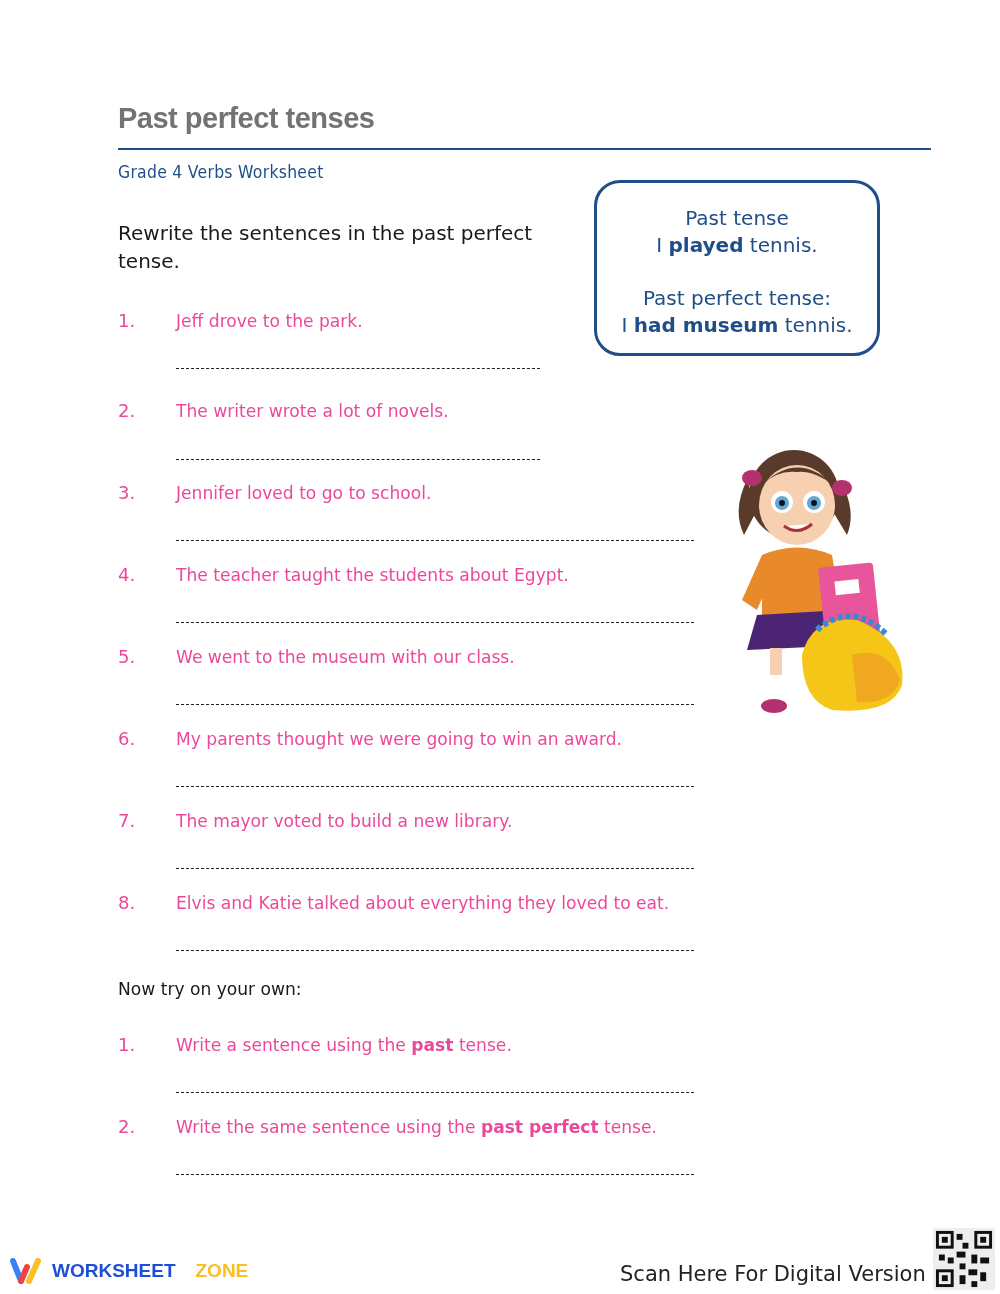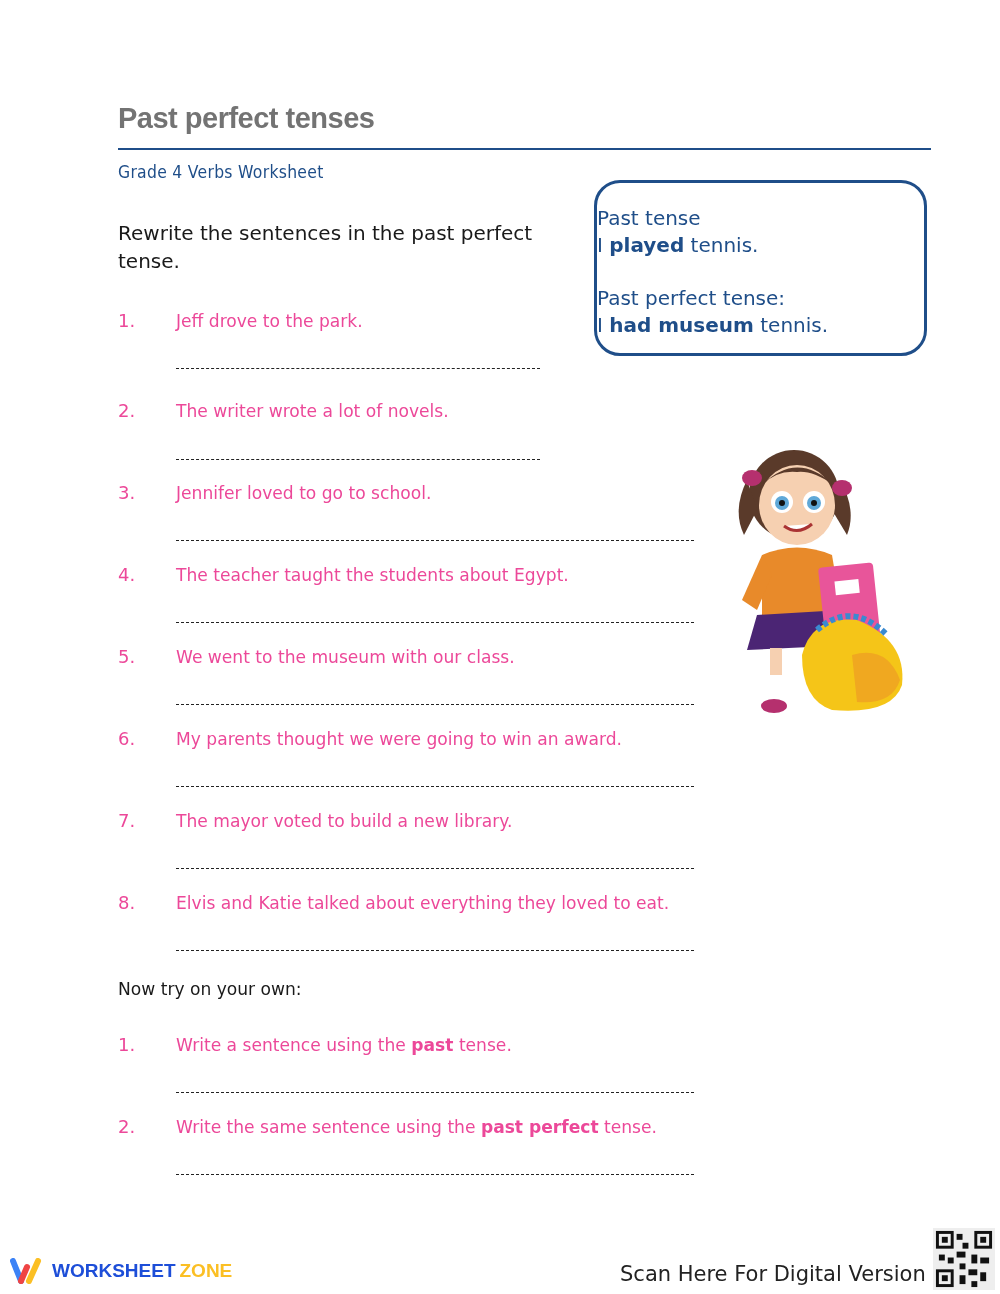--- a/index.html
+++ b/index.html
@@ -3,37 +3,37 @@
 <meta charset="utf-8">
 <style>
   html, body { margin:0; padding:0; background:#ffffff; }
   body { width:1000px; height:1294px; position:relative; overflow:hidden;
          font-family:"DejaVu Sans", sans-serif; color:#1a1a1a; }
   .title { position:absolute; left:118px; top:102px; font-family:"Liberation Sans", sans-serif;
            font-weight:bold; font-size:29px; color:#737373; letter-spacing:-0.5px; }
   .rule { position:absolute; left:118px; top:148px; width:813px; height:2px; background:#1f4e89; }
   .subtitle { position:absolute; left:118px; top:162px; font-size:17px; color:#1f4e89;
               letter-spacing:0.3px; transform:scaleX(0.92); transform-origin:left; }
-  .infobox { position:absolute; left:594px; top:180px; width:333px; height:176px;
+  .infobox { position:absolute; left:594px; top:180px; width:286px; height:176px;
              border:3px solid #1f4e89; border-radius:26px; box-sizing:border-box;
-             text-align:left; color:#1f4e89; font-size:20px; line-height:27px; padding-top:22px; }
+             text-align:center; color:#1f4e89; font-size:20px; line-height:27px; padding-top:22px; }
   .infobox .gap { height:26px; }
   .infobox b { font-weight:bold; }
   .instr { position:absolute; left:118px; top:219px; width:440px; font-size:20px; line-height:28px;
            color:#1a1a1a; }
   .q { position:absolute; left:118px; font-size:18px; color:#ec4899; white-space:nowrap; }
   .q .num { display:inline-block; width:58px; }
   .q .txt { display:inline-block; transform:scaleX(0.95); transform-origin:left; }
   .line { position:absolute; left:176px; height:0; border-top:1.5px dashed #222; }
   .now { position:absolute; left:118px; top:978px; font-size:18px; color:#1a1a1a;
          transform:scaleX(0.95); transform-origin:left; }
   .girl { position:absolute; left:722px; top:440px; width:195px; height:280px; }
   .logo { position:absolute; left:10px; top:1258px; display:flex; align-items:center; }
   .logo .wz1 { font-family:"Liberation Sans", sans-serif; font-weight:bold; font-size:19px; color:#1d4ed8; margin-left:8px; }
-  .logo .wz2 { font-family:"Liberation Sans", sans-serif; font-weight:bold; font-size:19px; color:#fbbf24; margin-left:4px; }
+  .logo .wz2 { font-family:"Liberation Sans", sans-serif; font-weight:bold; font-size:19px; color:#fbbf24; margin-left:20px; }
   .scan { position:absolute; left:620px; top:1262px; font-size:21px; color:#222; }
   .qr { position:absolute; left:933px; top:1228px; width:62px; height:62px; background:#eee; }
 </style>
 </head>
 <body>
 
 <div class="title">Past perfect tenses</div>
 <div class="rule"></div>
 <div class="subtitle">Grade 4 Verbs Worksheet</div>
 

